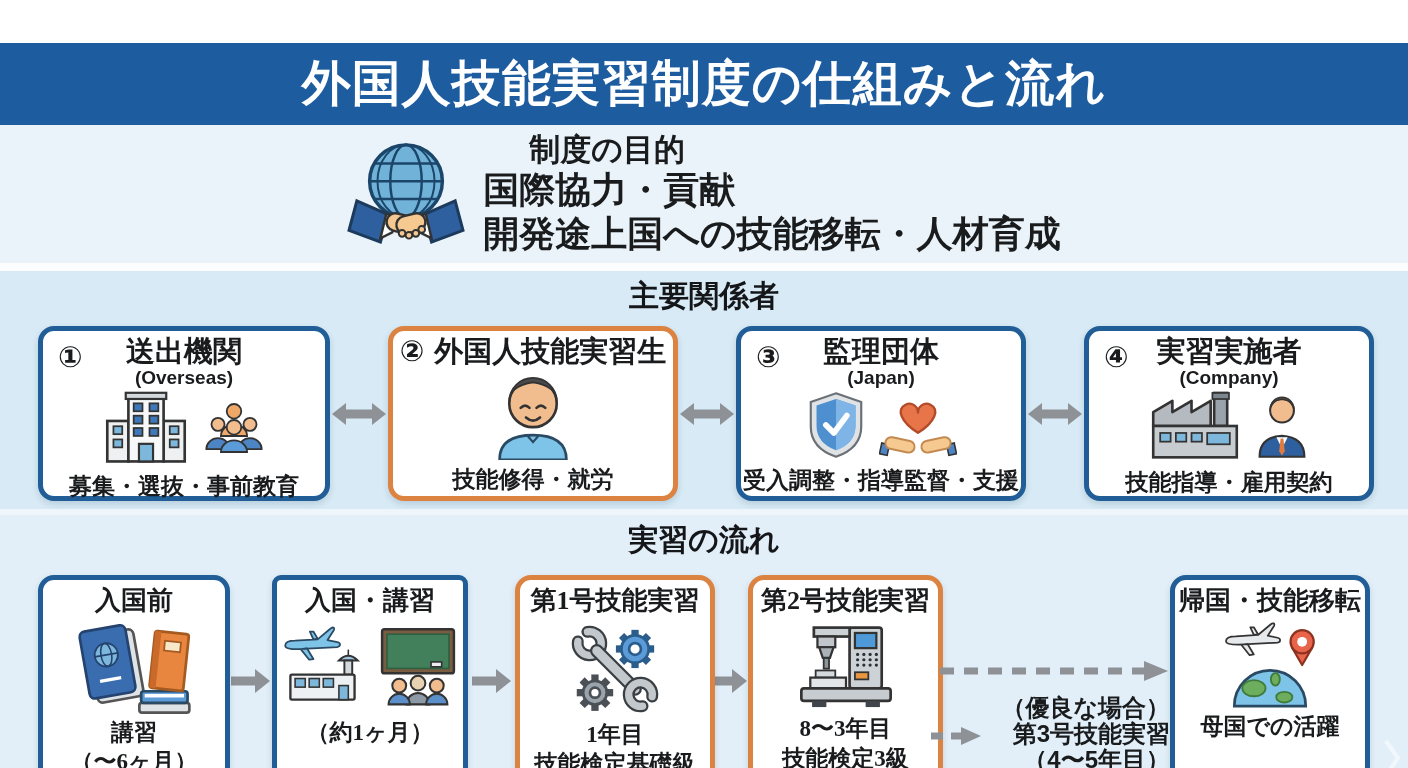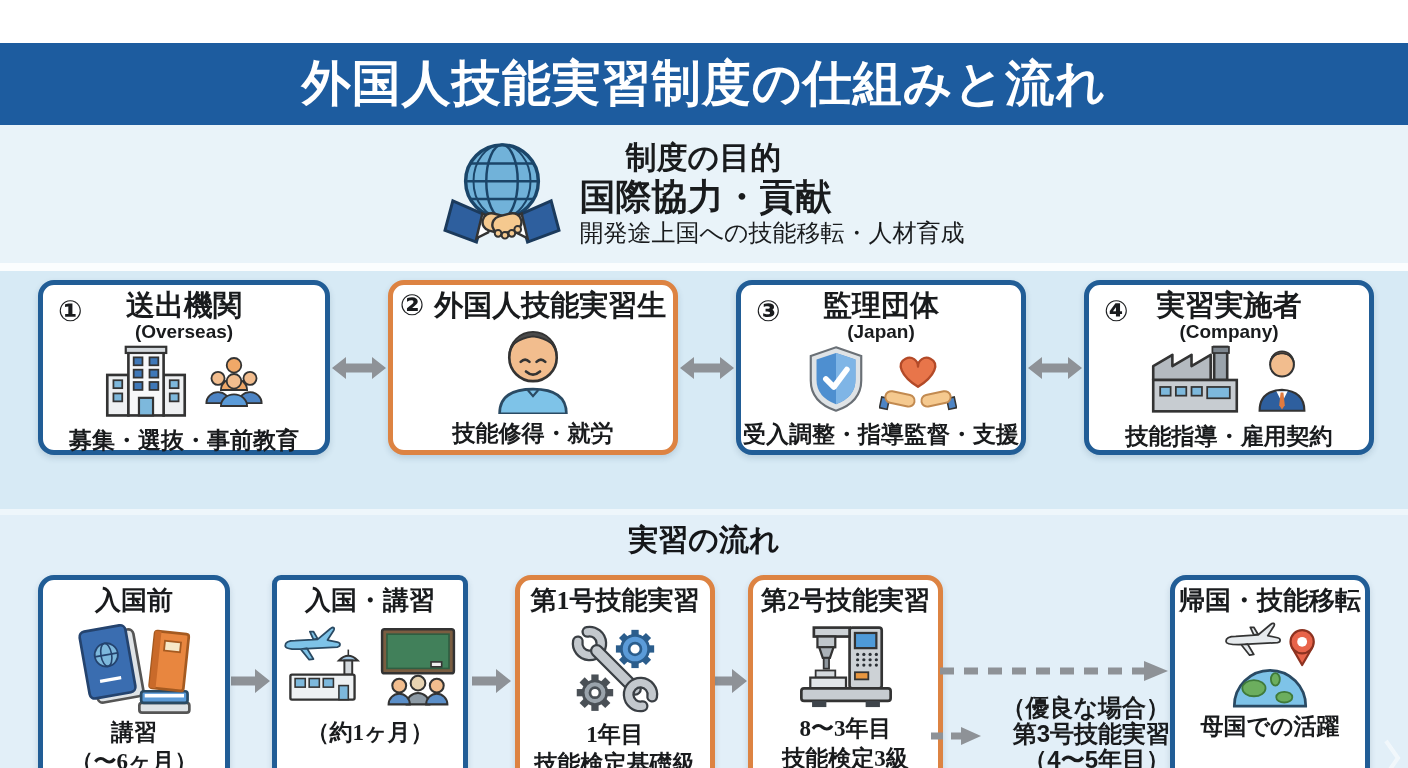--- a/index.html
+++ b/index.html
@@ -7,21 +7,21 @@
         background:#c2410c;color:#191b1d;
         font-family:"Liberation Sans","DejaVu Sans",sans-serif;margin-top:43px;}
   
   .title-bar{height:82px;background:#1d5c9f;display:flex;align-items:center;justify-content:center;}
   .title-bar h1{margin:0;color:#ffffff;font-size:49px;font-weight:bold;letter-spacing:1px;}
   
   .purpose{height:138px;background:#e9f3f9;display:flex;align-items:center;justify-content:center;gap:18px;}
   .purpose-icon svg{display:block;}
   .p-heading{font-size:31px;font-weight:bold;margin-left:46px;line-height:1.15;}
   .p-main{font-size:36px;font-weight:bold;line-height:1.2;}
-  .p-sub{font-size:24px;font-weight:normal;line-height:1.25;}
+  .p-sub{font-size:36px;font-weight:bold;line-height:1.25;}
   .divider{height:8px;background:#fbfdfe;}
   .divider2{height:6px;background:#eef6fb;}
   
   .stakeholders{height:238px;background:#d7eaf5;}
   .flow{height:296px;background:#e2eff8;position:relative;}
   .sec-heading{margin:0;padding-top:5px;text-align:center;font-size:30px;font-weight:bold;color:#141619;}
   
   .box{background:#fff;border-radius:16px;box-shadow:0 3px 6px rgba(25,60,95,.16);
        position:relative;display:flex;flex-direction:column;align-items:center;box-sizing:border-box;}
   .b-blue{border:5px solid #215d96;}
@@ -90,20 +90,21 @@
     <div class="purpose-text">
       <div class="p-heading">制度の目的</div>
       <div class="p-main">国際協力・貢献</div>
       <div class="p-sub">開発途上国への技能移転・人材育成</div>
     </div>
   </section>
 
   <div class="divider"></div>
 
   <section class="stakeholders">
+    <h2 class="sec-heading">主要関係者</h2>
     <div class="stake-row">
 
       <div class="box b-blue stake-box sb1">
         <span class="stake-num">①</span>
         <div class="stake-name">送出機関</div>
         <div class="stake-sub">(Overseas)</div>
         <div class="stake-icons">
           <span>
             <svg width="88" height="78" viewBox="0 0 100 88">
               <rect x="6" y="36" width="24" height="46" fill="#eef0f2" stroke="#333" stroke-width="3"></rect>

